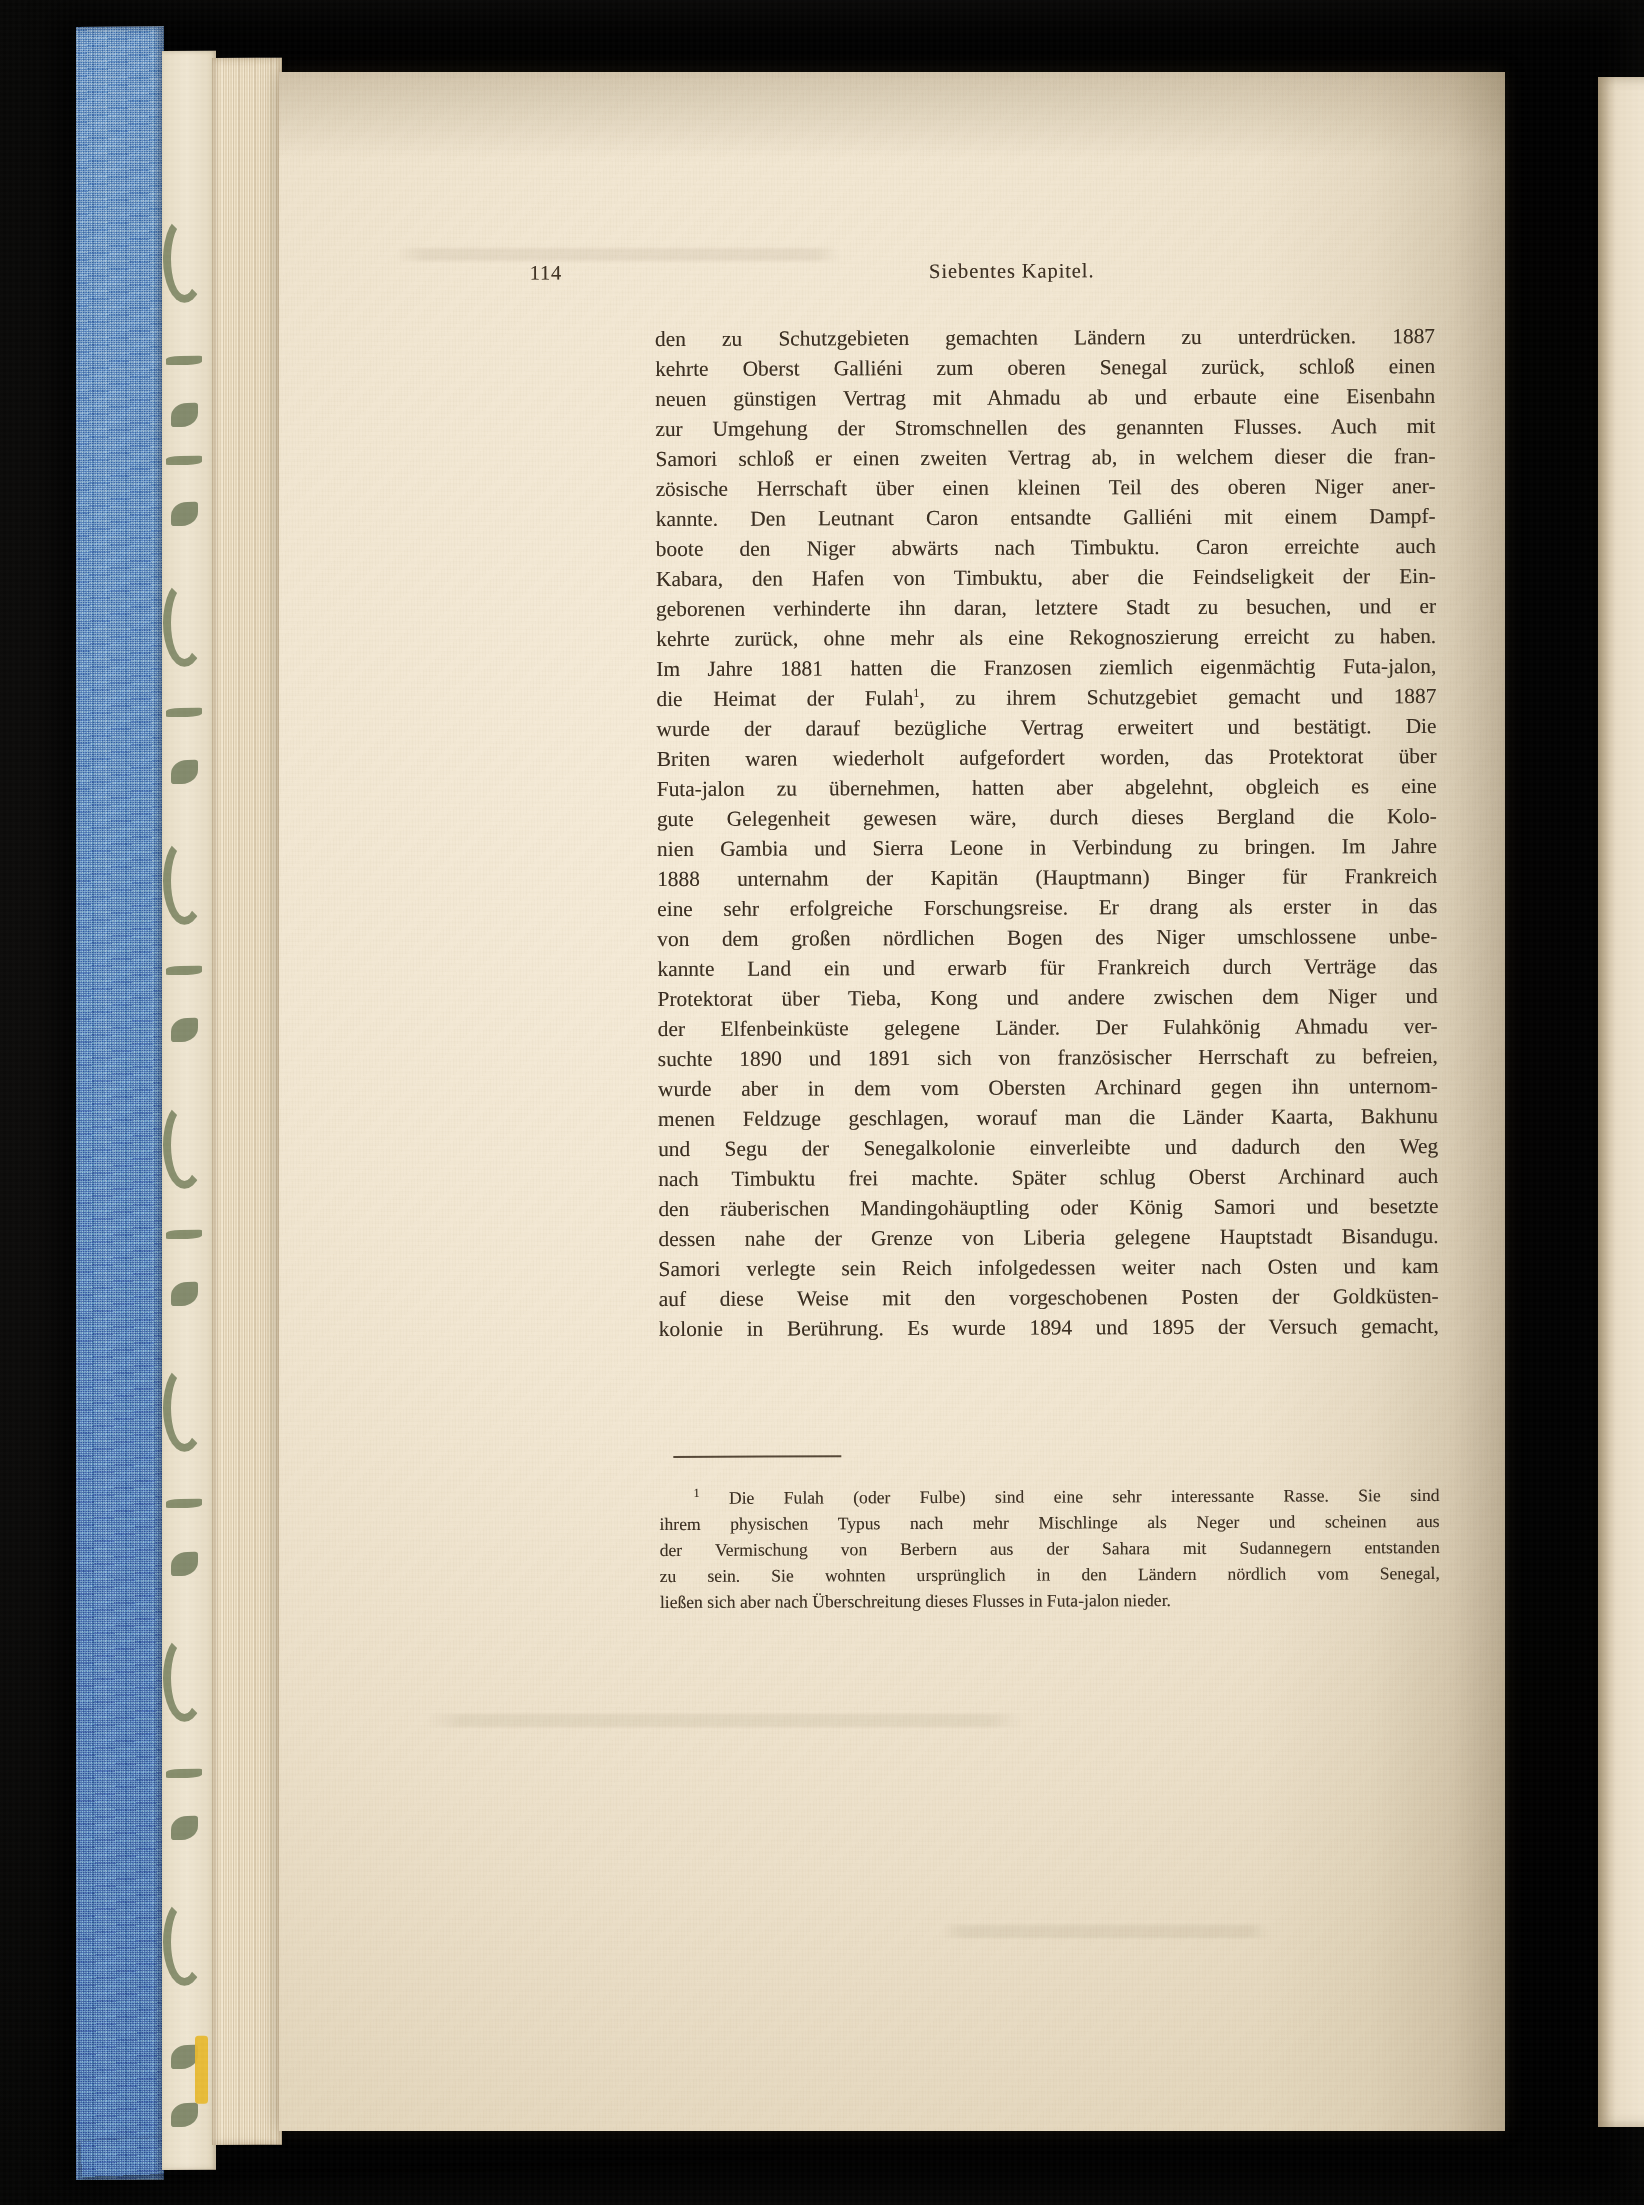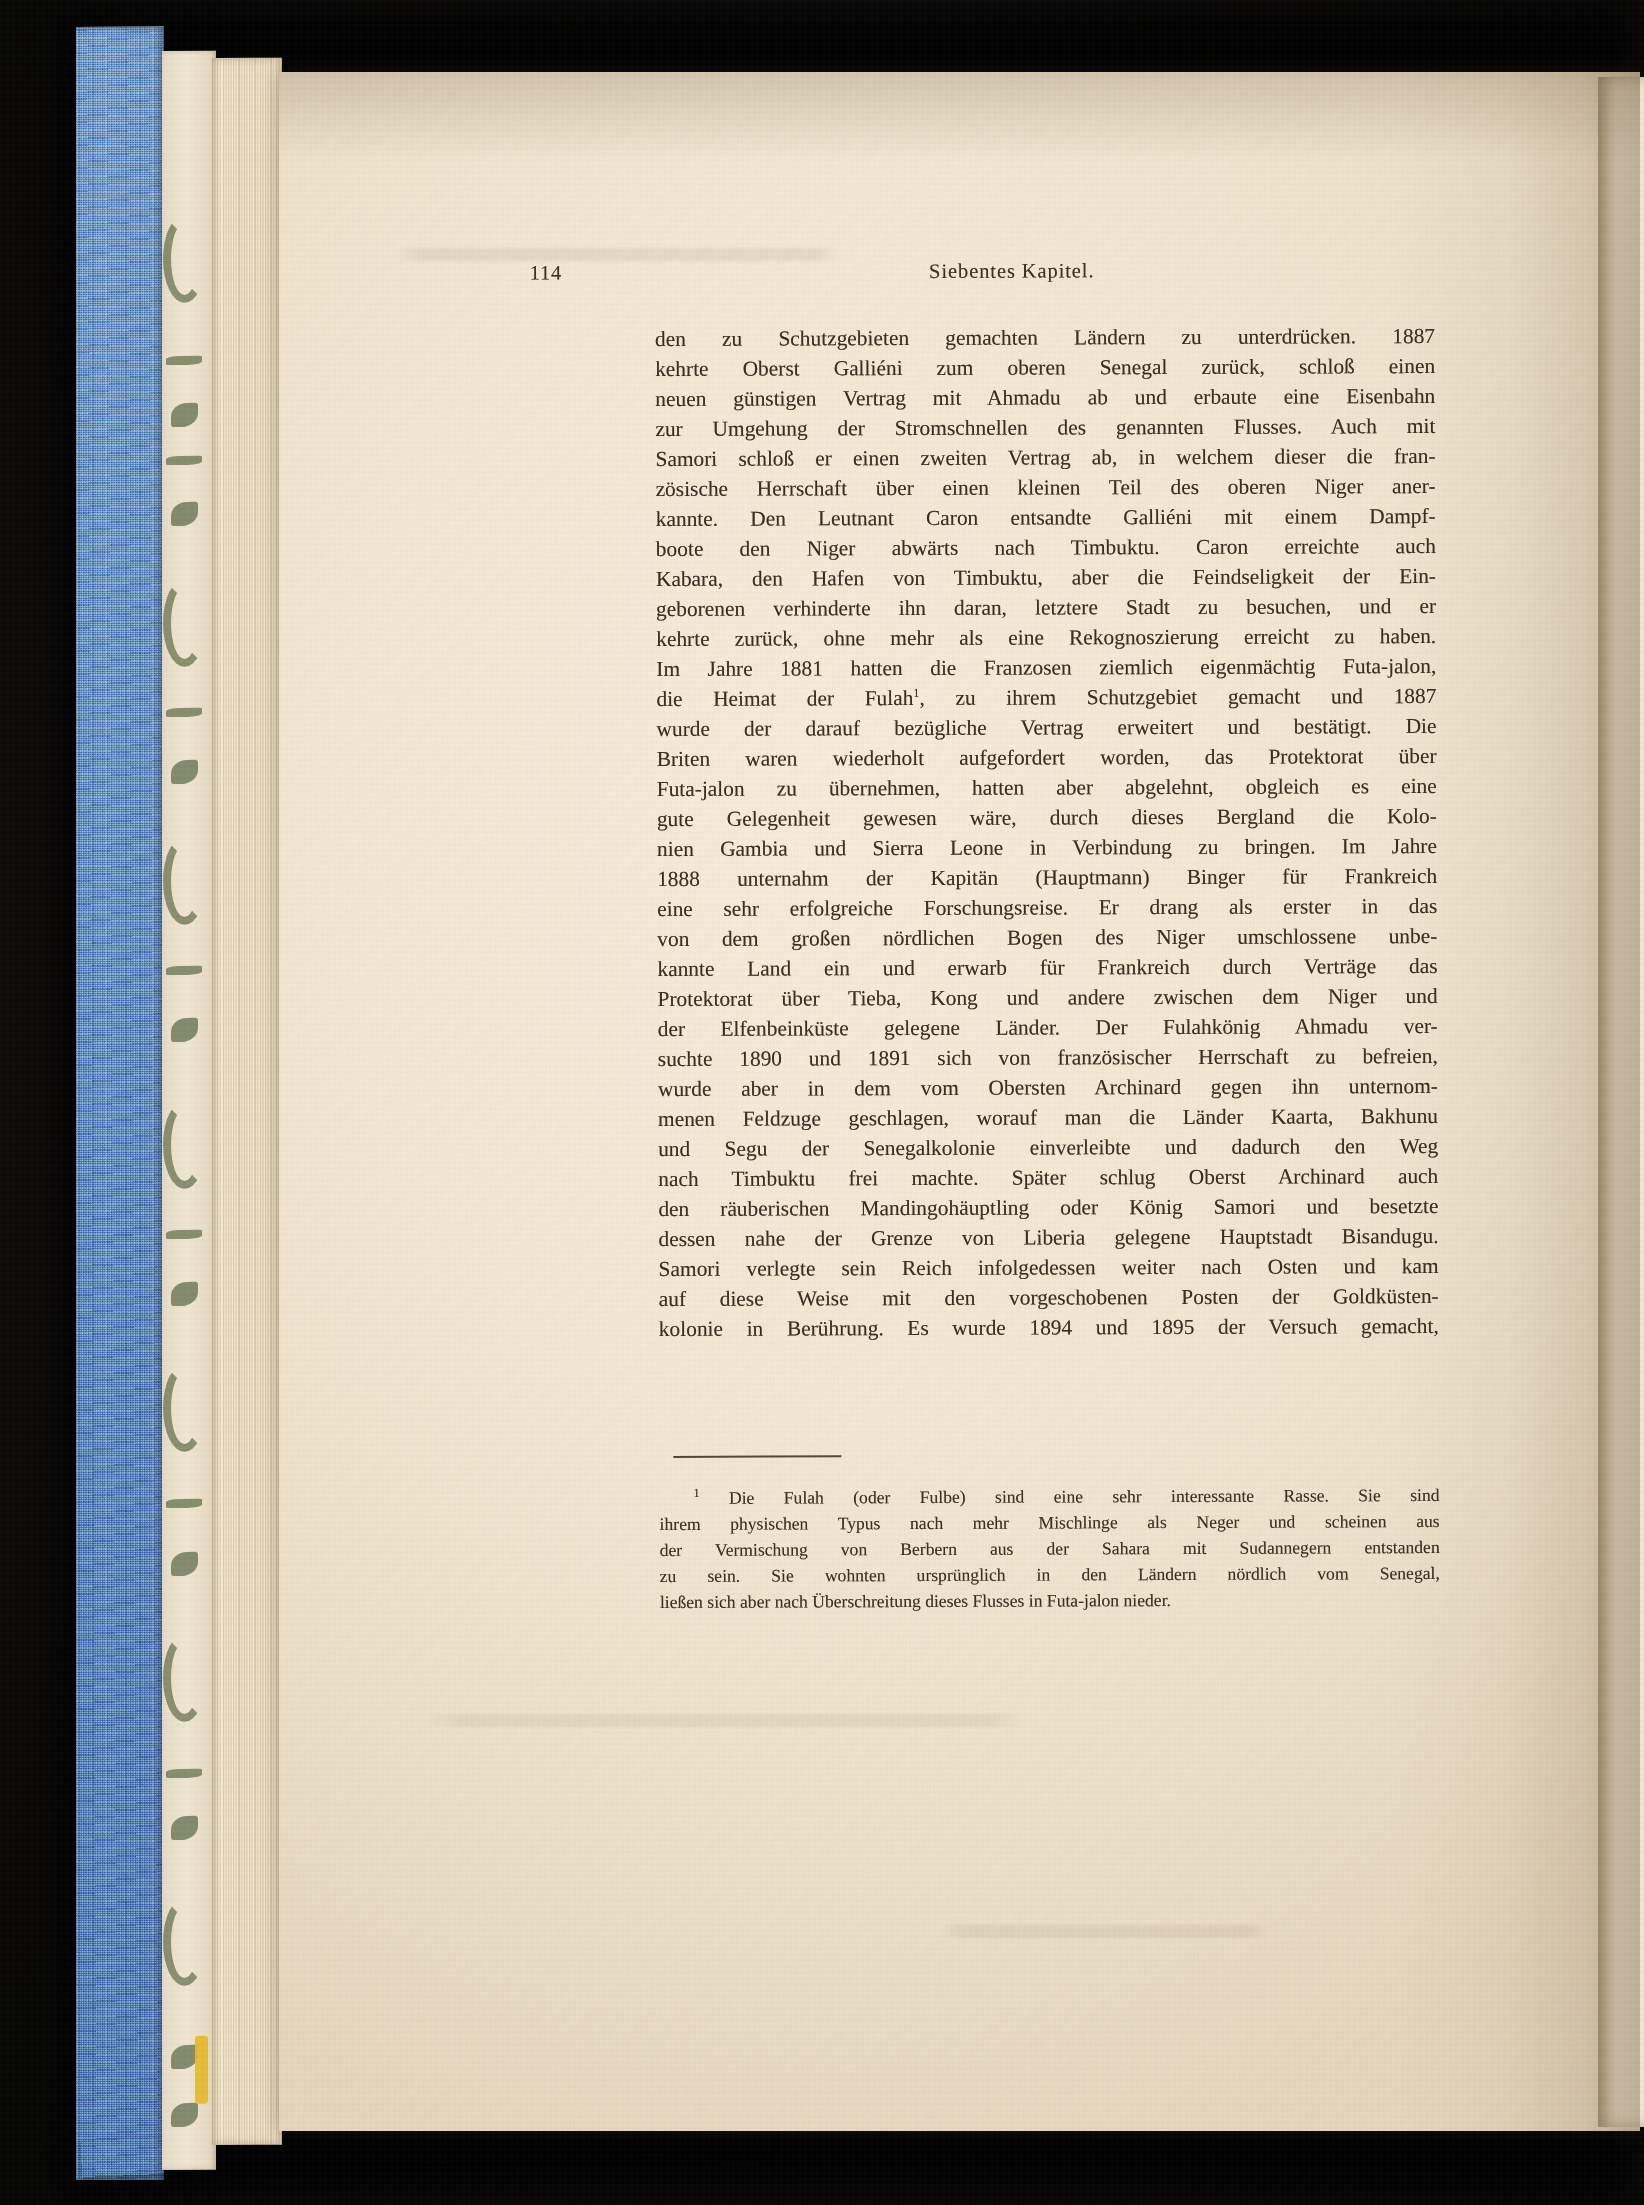--- a/index.html
+++ b/index.html
@@ -152,21 +152,21 @@
     transform: skewY(-0.24deg);
     transform-origin: top left;
     box-shadow: inset -4.7px 0 9.4px rgba(150,126,88,.30),
                 inset 3.5px 0 7px rgba(120,100,70,.26);
   }
 
   
   #leaf {
     position: absolute;
     left: 203px; top: 56px;
-    width: 1361px; height: 2059px;
+    width: 1226px; height: 2059px;
     background:
       radial-gradient(ellipse 1114px 1407px at 40% 36%,
         #f6ecd9 0%, #f2e7d2 46%, #ece0c9 76%, #e4d7bd 100%);
     box-shadow: 0 0 20px rgba(70,56,34,.30);
   }
   
   #leaf::before {
     content:"";
     position:absolute; inset:0;
     pointer-events:none;

